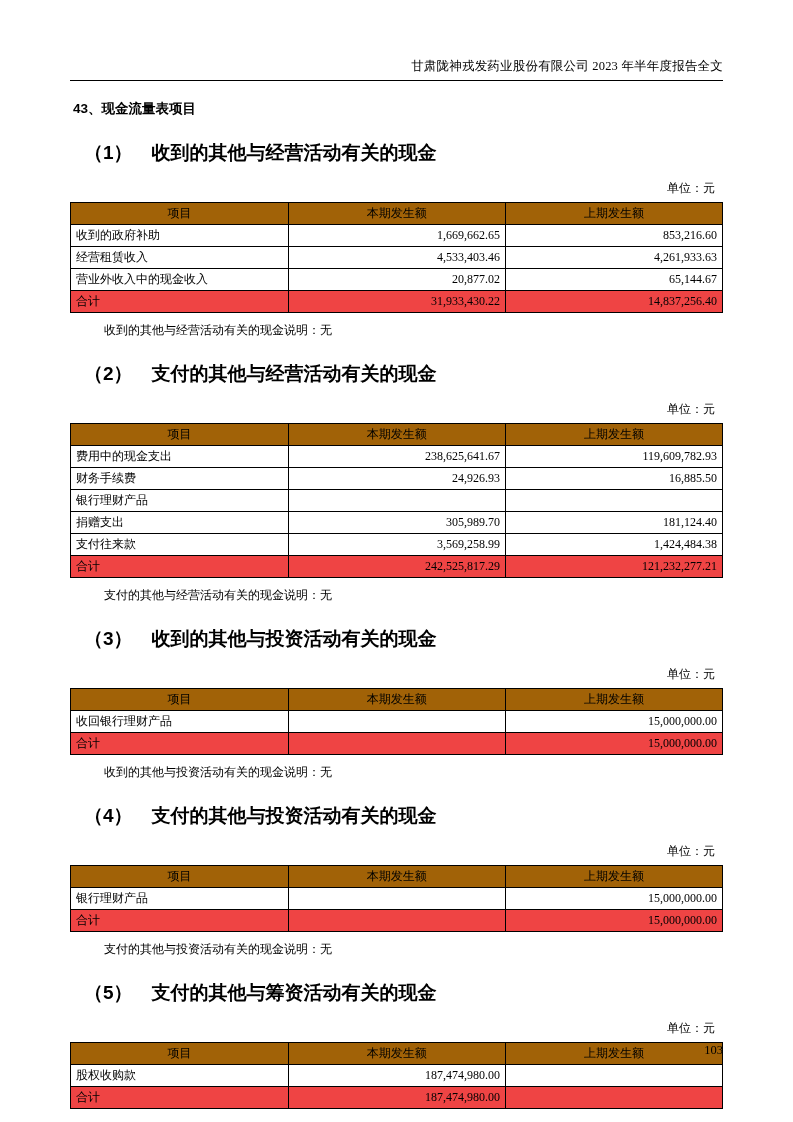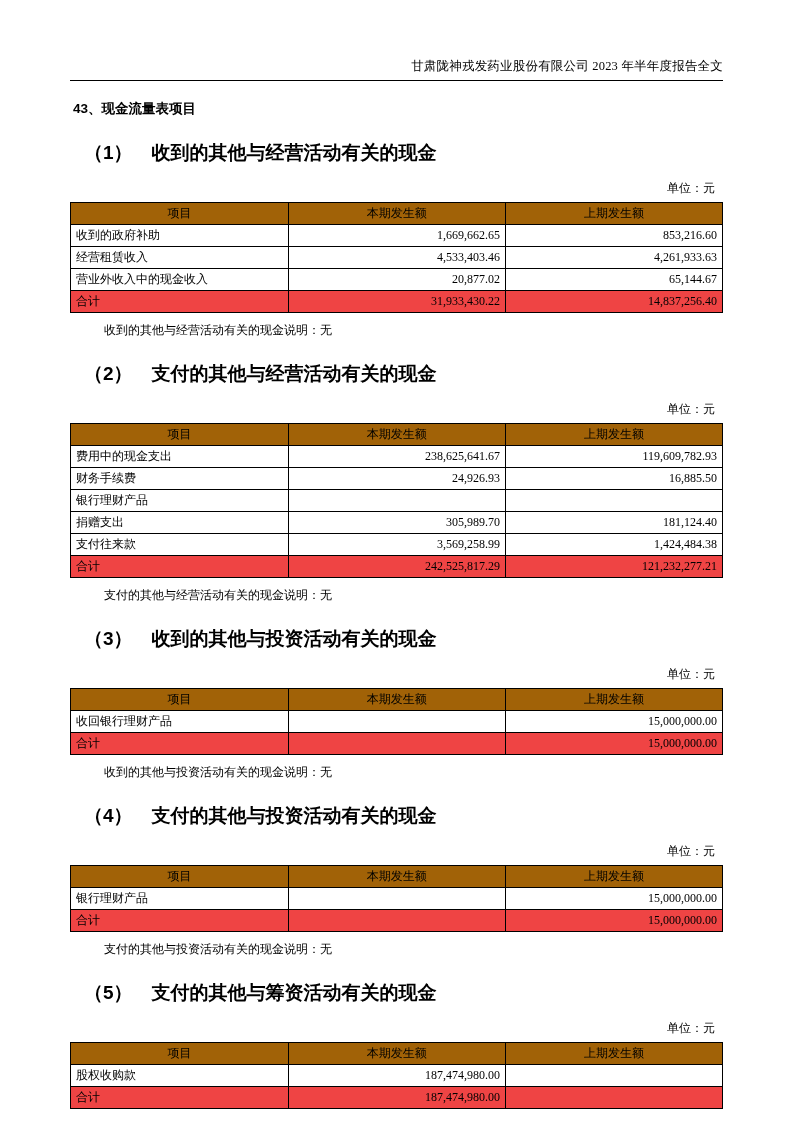--- a/index.html
+++ b/index.html
@@ -297,14 +297,15 @@
         <tr class="total">
           <td class="item">合计</td>
           <td class="num">187,474,980.00</td>
           <td class="num"></td>
         </tr>
       </tbody>
     </table>
 
   </div>
 
+  <div class="page-number">103</div>
 
 </div>
 
 </body></html>

